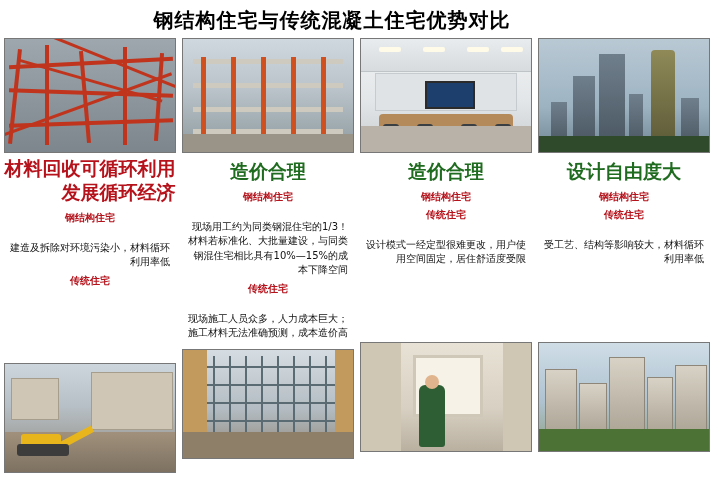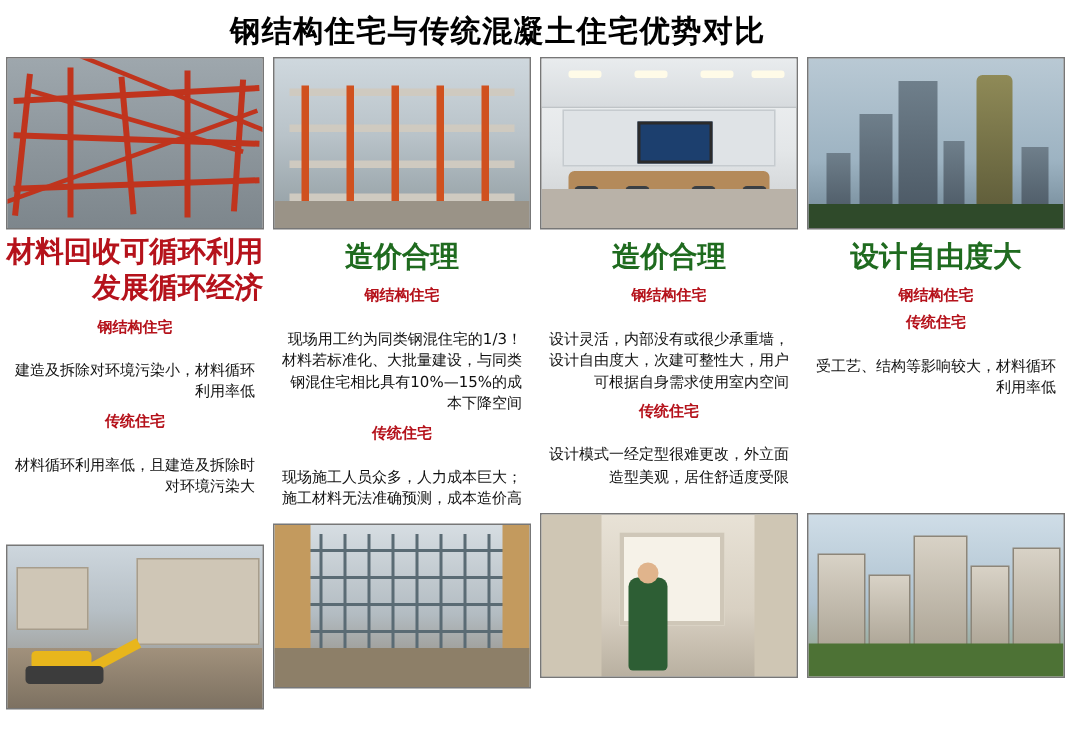--- a/index.html
+++ b/index.html
@@ -265,21 +265,20 @@
 
       <div class="heading red two-line">
         <span>材料回收可循环利用</span><br>
         <span>发展循环经济</span>
       </div>
 
       <div class="blocks">
         <div class="sublabel">钢结构住宅</div>
         <div class="body-text">建造及拆除对环境污染小，材料循环利用率低</div>
         <div class="sublabel">传统住宅</div>
-        <div class="body-text">材料循环利用率低，且建造及拆除时对环境污染大</div>
       </div>
 
       <div class="photo-bottom img-demo bottom-row">
         <div class="bldg" style="left:86px; width:80px; height:56px;"></div>
         <div class="bldg" style="left:6px; width:46px; height:40px; top:14px;"></div>
         <div class="rubble"></div>
         <div class="arm" style="left:16px; bottom:26px; width:40px; height:12px; border-radius:3px;"></div>
         <div class="arm" style="left:48px; bottom:30px; width:42px; height:7px; transform:rotate(-28deg);"></div>
         <div class="arm" style="left:12px; bottom:16px; width:52px; height:12px; background:#3c3c3c; border-radius:3px;"></div>
       </div>
@@ -342,23 +341,22 @@
         <div class="chair" style="left:56px;"></div>
         <div class="chair" style="left:100px;"></div>
         <div class="chair" style="left:134px;"></div>
         <div class="floor"></div>
       </div>
 
       <div class="heading">造价合理</div>
 
       <div class="blocks">
         <div class="sublabel">钢结构住宅</div>
-        <div class="body-text">设计灵活，内部没有或很少承重墙，设计自由度大，次建可整性大，用户可根据自身需求使用室内空间</div>
         <div class="sublabel">传统住宅</div>
-        <div class="body-text">设计模式一经定型很难更改，外立面造型美观，居住舒适度受限</div>
+        <div class="body-text">设计模式一经定型很难更改，用户使用空间固定，居住舒适度受限</div>
       </div>
 
       <div class="photo-bottom img-plaster bottom-row">
         <div class="sidewall" style="left:0;"></div>
         <div class="sidewall" style="right:0; width:28px;"></div>
         <div class="window"></div>
         <div class="person"></div>
         <div class="head"></div>
       </div>
     </div>

